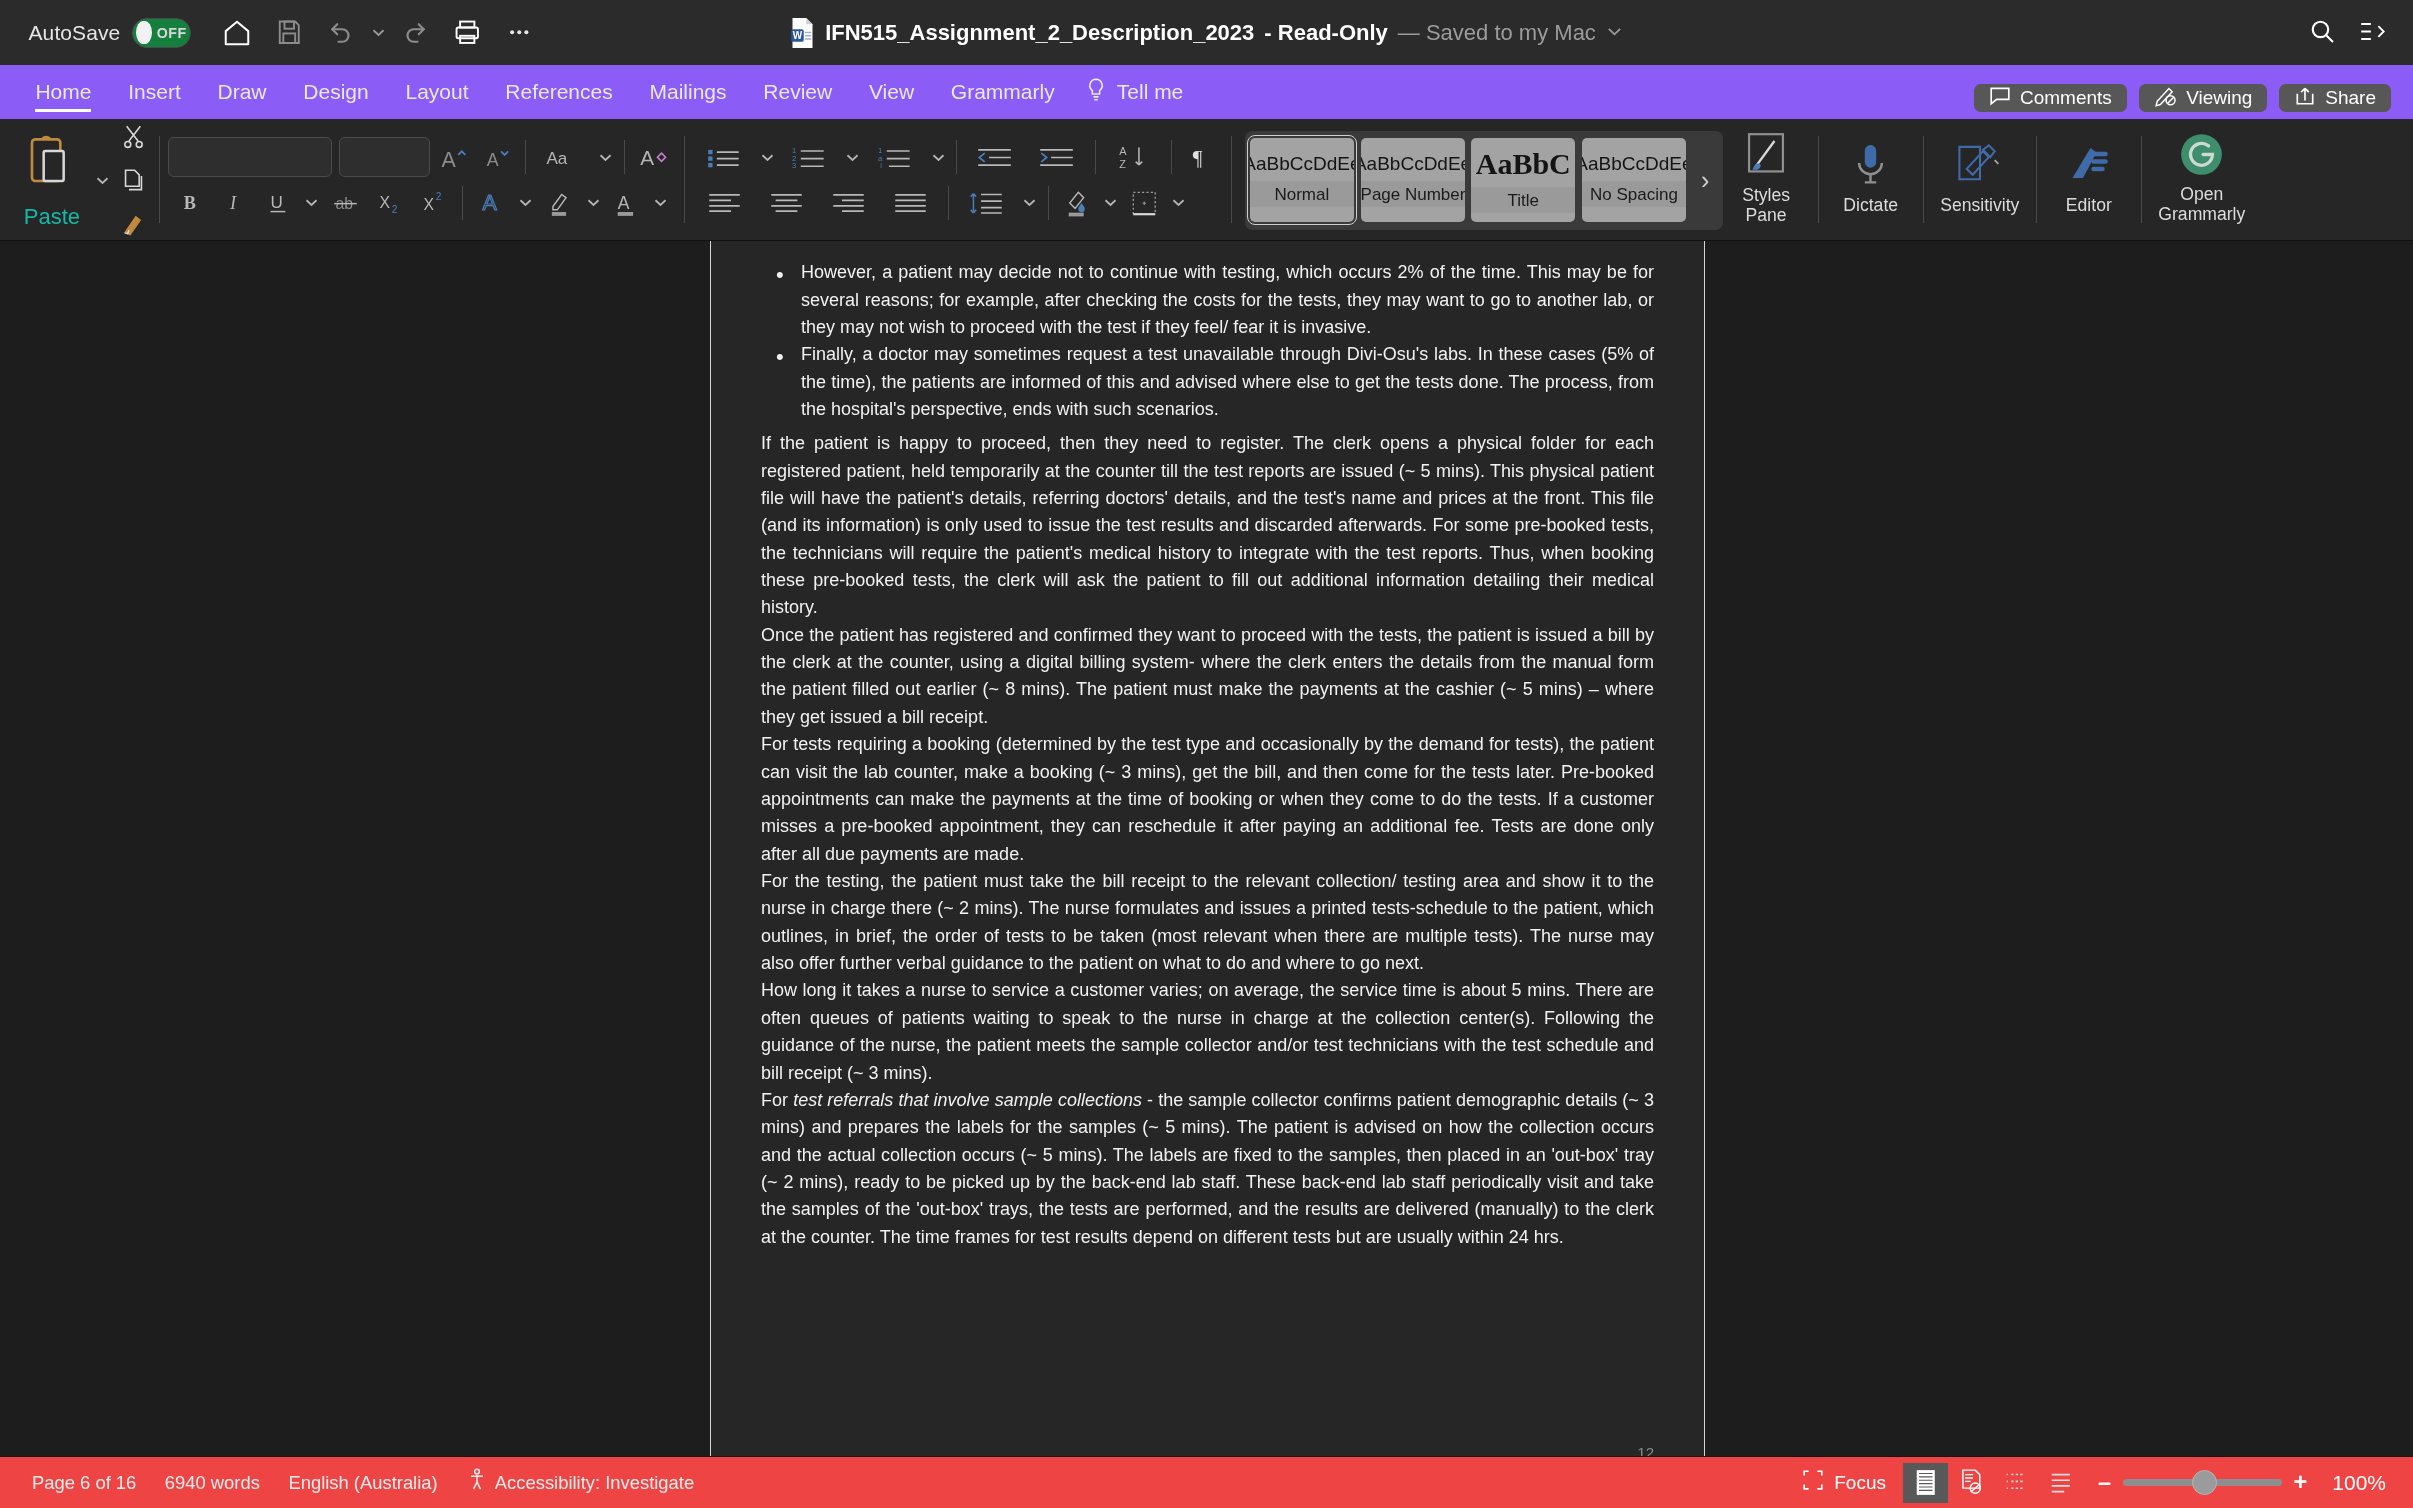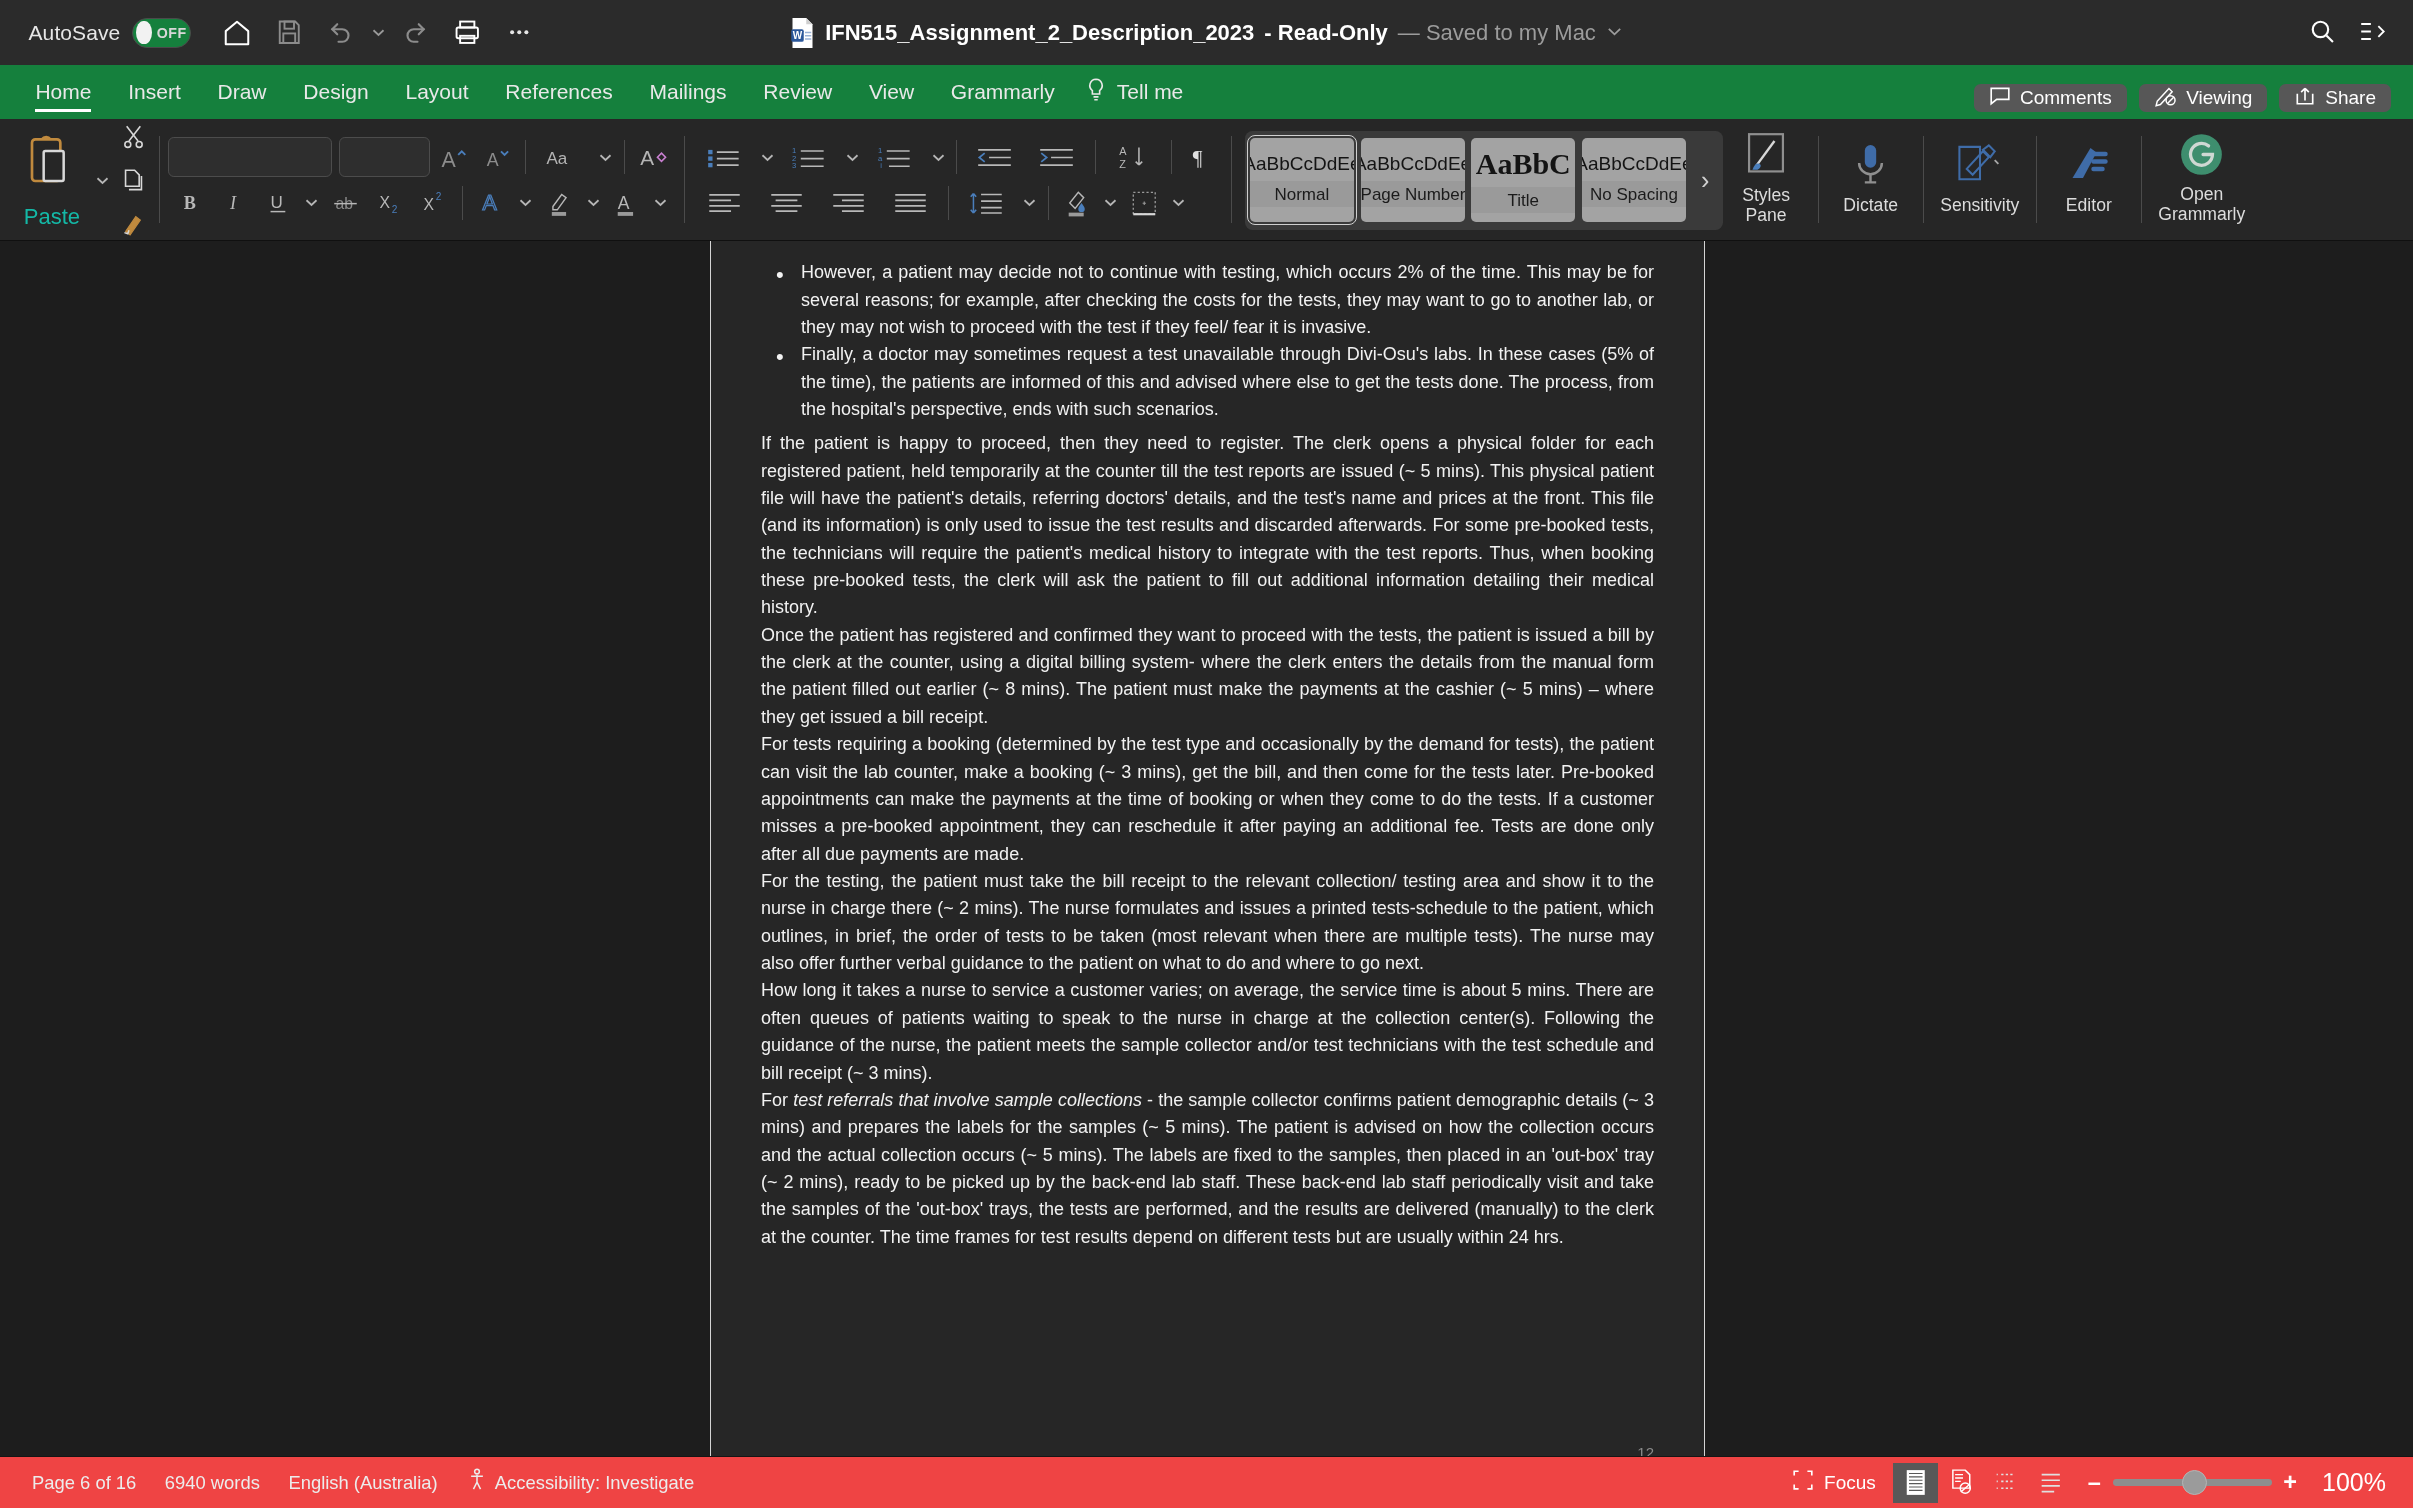--- a/index.html
+++ b/index.html
@@ -43,21 +43,21 @@
   .wordicon {
     width: 25px; height: 30px; position: relative; display:block;
   }
   .doc-title { color: #ffffff; font-size: 22px; font-weight: bold; white-space: nowrap;}
   .doc-sub { color: #9c9c9c; font-size: 22px; white-space: nowrap;}
   .tb-right { position: absolute; right: 25px; top: 0; height: 65px; display: flex; align-items: center; gap: 22px;}
 
   
   .ribbontabs {
     position: absolute; top: 65px; left: 0; width: 2413px; height: 54px;
-    background: #15803d;
+    background: #8b5cf6;
     display: flex; align-items: flex-end;
   }
   .rt-list { display: flex; align-items: center; height: 54px; padding-left: 17px; gap: 0px;}
   .rt {
     color: #e9e9e9; font-size: 21px; padding: 0 18.4px; height: 54px;
     display: flex; align-items: center; position: relative; white-space: nowrap;
   }
   .rt.active { font-weight: normal; }
   .rt.active::after {
     content: ""; position: absolute; left: 18.4px; right: 18.4px; bottom: 7.5px;
@@ -169,21 +169,21 @@
   .sb-view {
     width: 45px; height: 40px; display: flex; align-items: center; justify-content: center;
   }
   .sb-view.active { background: #585858; }
   .zoomslider { display: flex; align-items: center; gap: 11.7px; margin-left: 15px;}
   .track { width: 159px; height: 6.7px; background: #8e8e8e; border-radius: 3.4px; position: relative;}
   .thumb {
     position: absolute; left: 69px; top: -9.2px; width: 25px; height: 25px;
     border-radius: 50%; background: #9b9b9b; border: 0.8px solid #b5b5b5;
   }
-  .zoomlbl { color: #fff; font-size: 25px; margin-left: 13.4px;}
+  .zoomlbl { color: #fff; font-size: 21px; margin-left: 13.4px;}
   .plusminus { color: #fff; font-size: 23.5px; font-weight: bold; line-height: 1;}
   .focus-item { display:flex; align-items:center; gap:10px; color:#fff; font-size:19px; margin-right: 17px;}
 </style>
 </head>
 <body>
 
 <div class="titlebar">
   <div class="tb-left">
     <span class="autosave-label">AutoSave</span>
     <div class="toggle">

